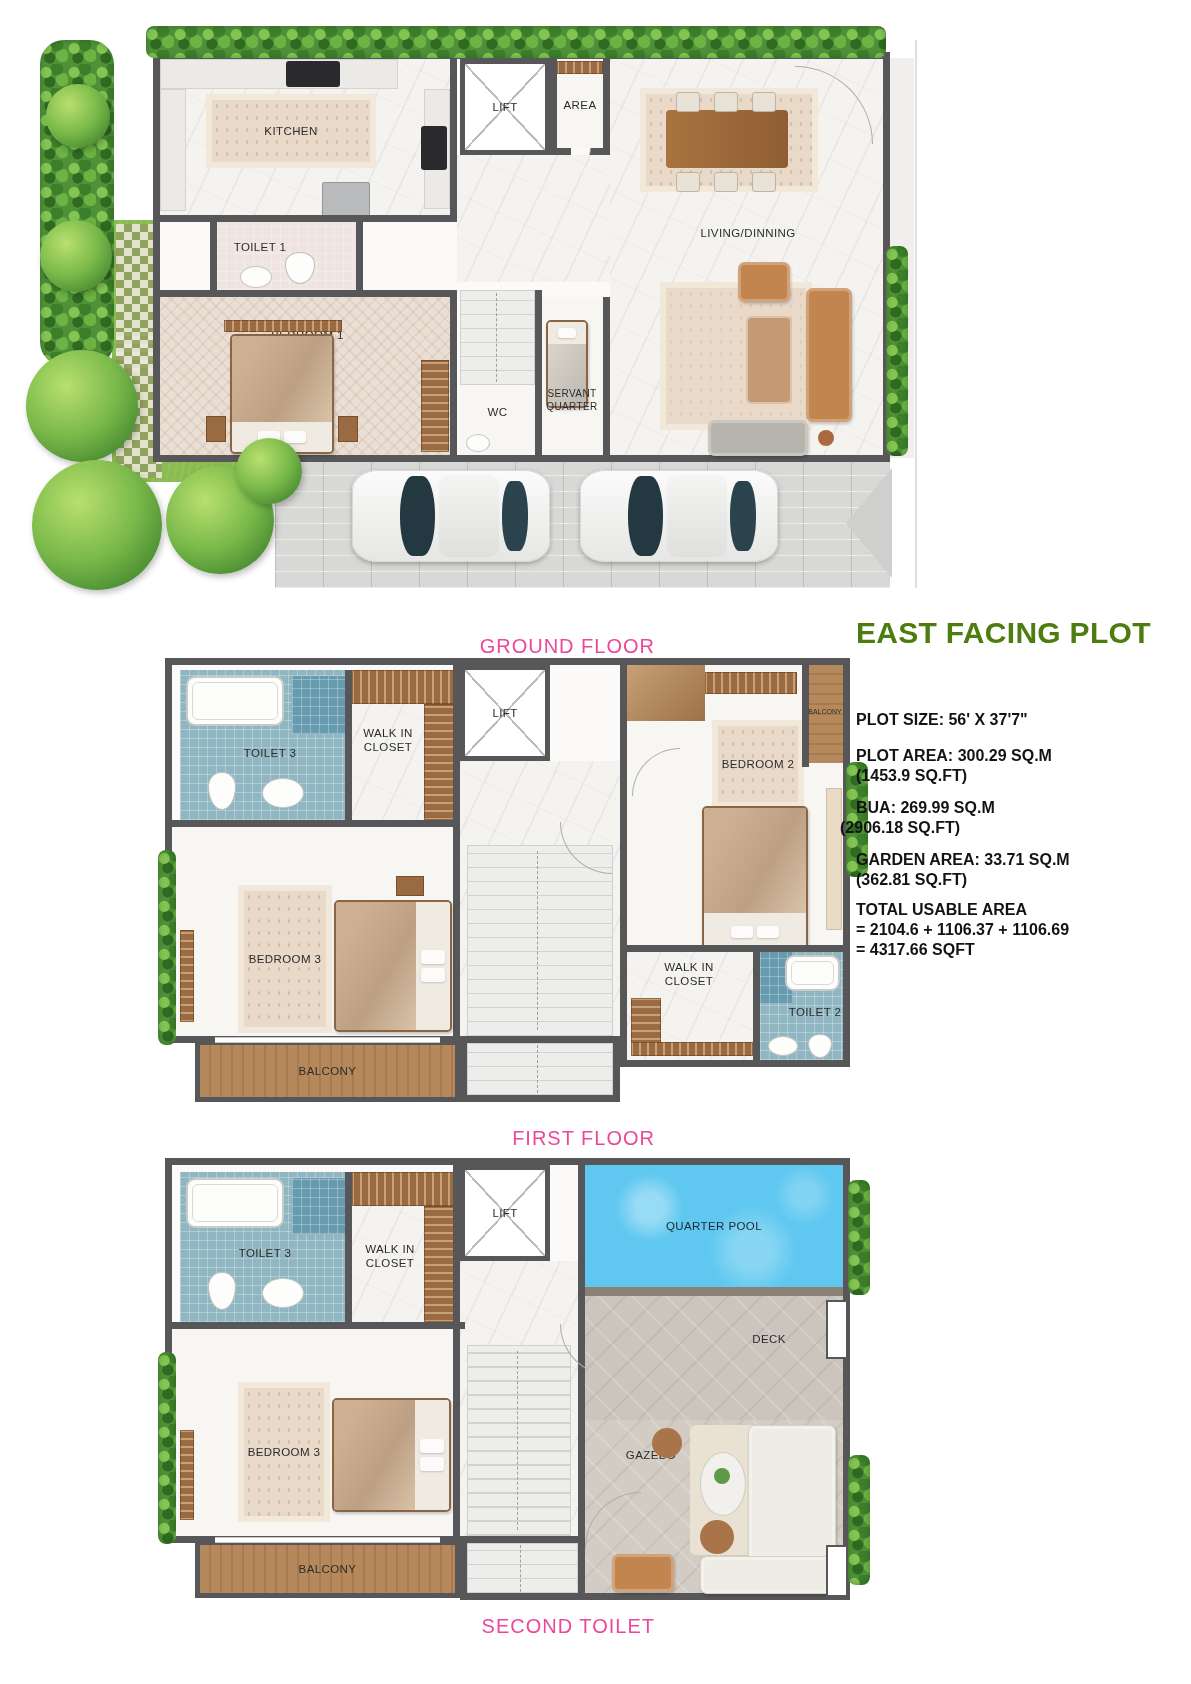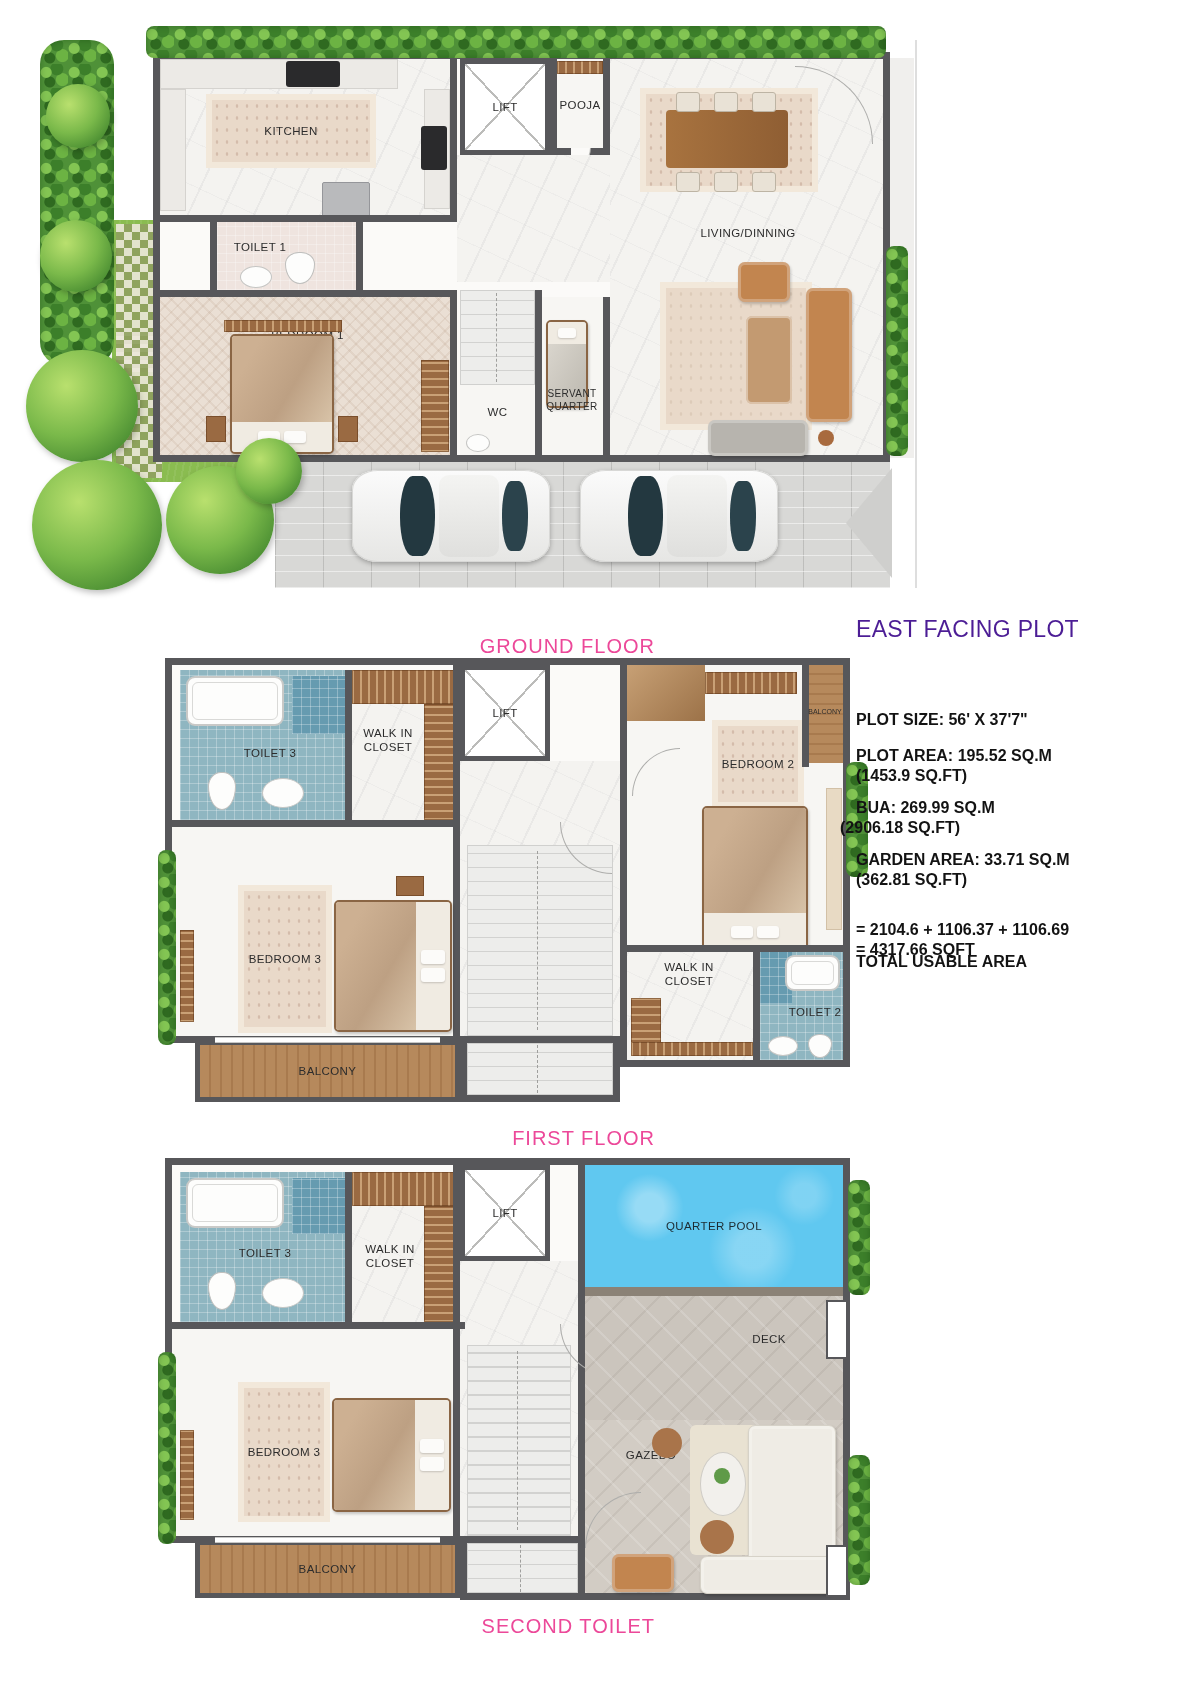--- a/index.html
+++ b/index.html
@@ -97,21 +97,21 @@
   .arc{position:absolute;border:1.2px solid #adadab;box-sizing:border-box}
   .arc.tl{border-right:none;border-bottom:none;border-top-left-radius:100%}
   .arc.tr{border-left:none;border-bottom:none;border-top-right-radius:100%}
   .arc.bl{border-right:none;border-top:none;border-bottom-left-radius:100%}
   .arc.br{border-left:none;border-top:none;border-bottom-right-radius:100%}
   .win{position:absolute;background:#fff;border-top:1px solid #c7c7c5;border-bottom:1px solid #c7c7c5;box-sizing:border-box}
   
   .lbl{position:absolute;font-size:11.5px;line-height:1.25;color:#2c2c2c;letter-spacing:.4px;text-align:center}
   .lbl.in{position:static}
   .flabel{position:absolute;font-size:20px;line-height:1.2;color:#ec4899;letter-spacing:1px;text-align:right}
-  .info-title{position:absolute;font-weight:normal;font-size:23px;color:#4c1d95;letter-spacing:.3px}
+  .info-title{position:absolute;font-weight:bold;font-size:30px;color:#4d7c0f;letter-spacing:.3px}
   .info-line{position:absolute;font-weight:bold;font-size:16px;line-height:1.25;color:#131313}
 </style>
 </head>
 <body>
 
 <div class="canvas">
 
   <section>
 
     <div class="abs" style="left:915px;top:40px;width:2px;height:548px;background:#dedede"></div>
@@ -140,21 +140,21 @@
 
     <div class="lift" style="left:460px;top:59px;width:90px;height:96px">
       <span class="lbl in">LIFT</span>
     </div>
     <div class="wall" style="left:550px;top:59px;width:7px;height:96px"></div>
     <div class="floorlite" style="left:557px;top:59px;width:46px;height:89px"></div>
     <div class="wd slx" style="left:557px;top:61px;width:46px;height:13px"></div>
     <div class="wall" style="left:557px;top:148px;width:14px;height:7px"></div>
     <div class="wall" style="left:590px;top:148px;width:13px;height:7px"></div>
     <div class="arc br" style="left:569px;top:148px;width:22px;height:22px"></div>
-    <div class="lbl" style="left:545px;top:98px;width:70px">POOJA</div>
+    <div class="lbl" style="left:545px;top:98px;width:70px">AREA</div>
     <div class="wall" style="left:603px;top:59px;width:7px;height:96px"></div>
 
     <div class="marble" style="left:610px;top:59px;width:273px;height:396px"></div>
     <div class="marble" style="left:457px;top:155px;width:153px;height:127px"></div>
     <div class="rug" style="left:640px;top:88px;width:178px;height:104px"></div>
     <div class="abs" style="left:666px;top:110px;width:122px;height:58px;background:linear-gradient(90deg,#a8733f,#8f5e33);border-radius:4px"></div>
     <div class="chair" style="left:676px;top:92px;width:22px;height:18px"></div>
     <div class="chair" style="left:714px;top:92px;width:22px;height:18px"></div>
     <div class="chair" style="left:752px;top:92px;width:22px;height:18px"></div>
     <div class="chair" style="left:676px;top:172px;width:22px;height:18px"></div>
@@ -313,27 +313,27 @@
 
     <div class="hedge" style="left:158px;top:850px;width:18px;height:195px"></div>
     <div class="hedge" style="left:846px;top:762px;width:22px;height:115px"></div>
 
     <div class="flabel" style="left:355px;top:1126px;width:300px">FIRST FLOOR</div>
   </section>
 
   <aside>
     <div class="info-title" style="left:856px;top:616px">EAST FACING PLOT</div>
     <div class="info-line" style="left:856px;top:710px">PLOT SIZE: 56' X 37'7"</div>
-    <div class="info-line" style="left:856px;top:746px">PLOT AREA: 195.52 SQ.M</div>
+    <div class="info-line" style="left:856px;top:746px">PLOT AREA: 300.29 SQ.M</div>
     <div class="info-line" style="left:856px;top:766px">(1453.9 SQ.FT)</div>
     <div class="info-line" style="left:856px;top:798px">BUA: 269.99 SQ.M</div>
     <div class="info-line" style="left:840px;top:818px">(2906.18 SQ.FT)</div>
     <div class="info-line" style="left:856px;top:850px">GARDEN AREA: 33.71 SQ.M</div>
     <div class="info-line" style="left:856px;top:870px">(362.81 SQ.FT)</div>
-    <div class="info-line" style="left:856px;top:952px">TOTAL USABLE AREA</div>
+    <div class="info-line" style="left:856px;top:900px">TOTAL USABLE AREA</div>
     <div class="info-line" style="left:856px;top:920px">= 2104.6 + 1106.37 + 1106.69</div>
     <div class="info-line" style="left:856px;top:940px">= 4317.66 SQFT</div>
   </aside>
 
   <section>
     <div class="blk" style="left:460px;top:1536px;width:125px;height:64px;background:#f0efec"></div>
     <div class="stairs" style="left:467px;top:1543px;width:111px;height:50px"></div>
     <div class="blk" style="left:165px;top:1158px;width:420px;height:385px"></div>
     <div class="blk" style="left:578px;top:1158px;width:272px;height:442px"></div>
 

